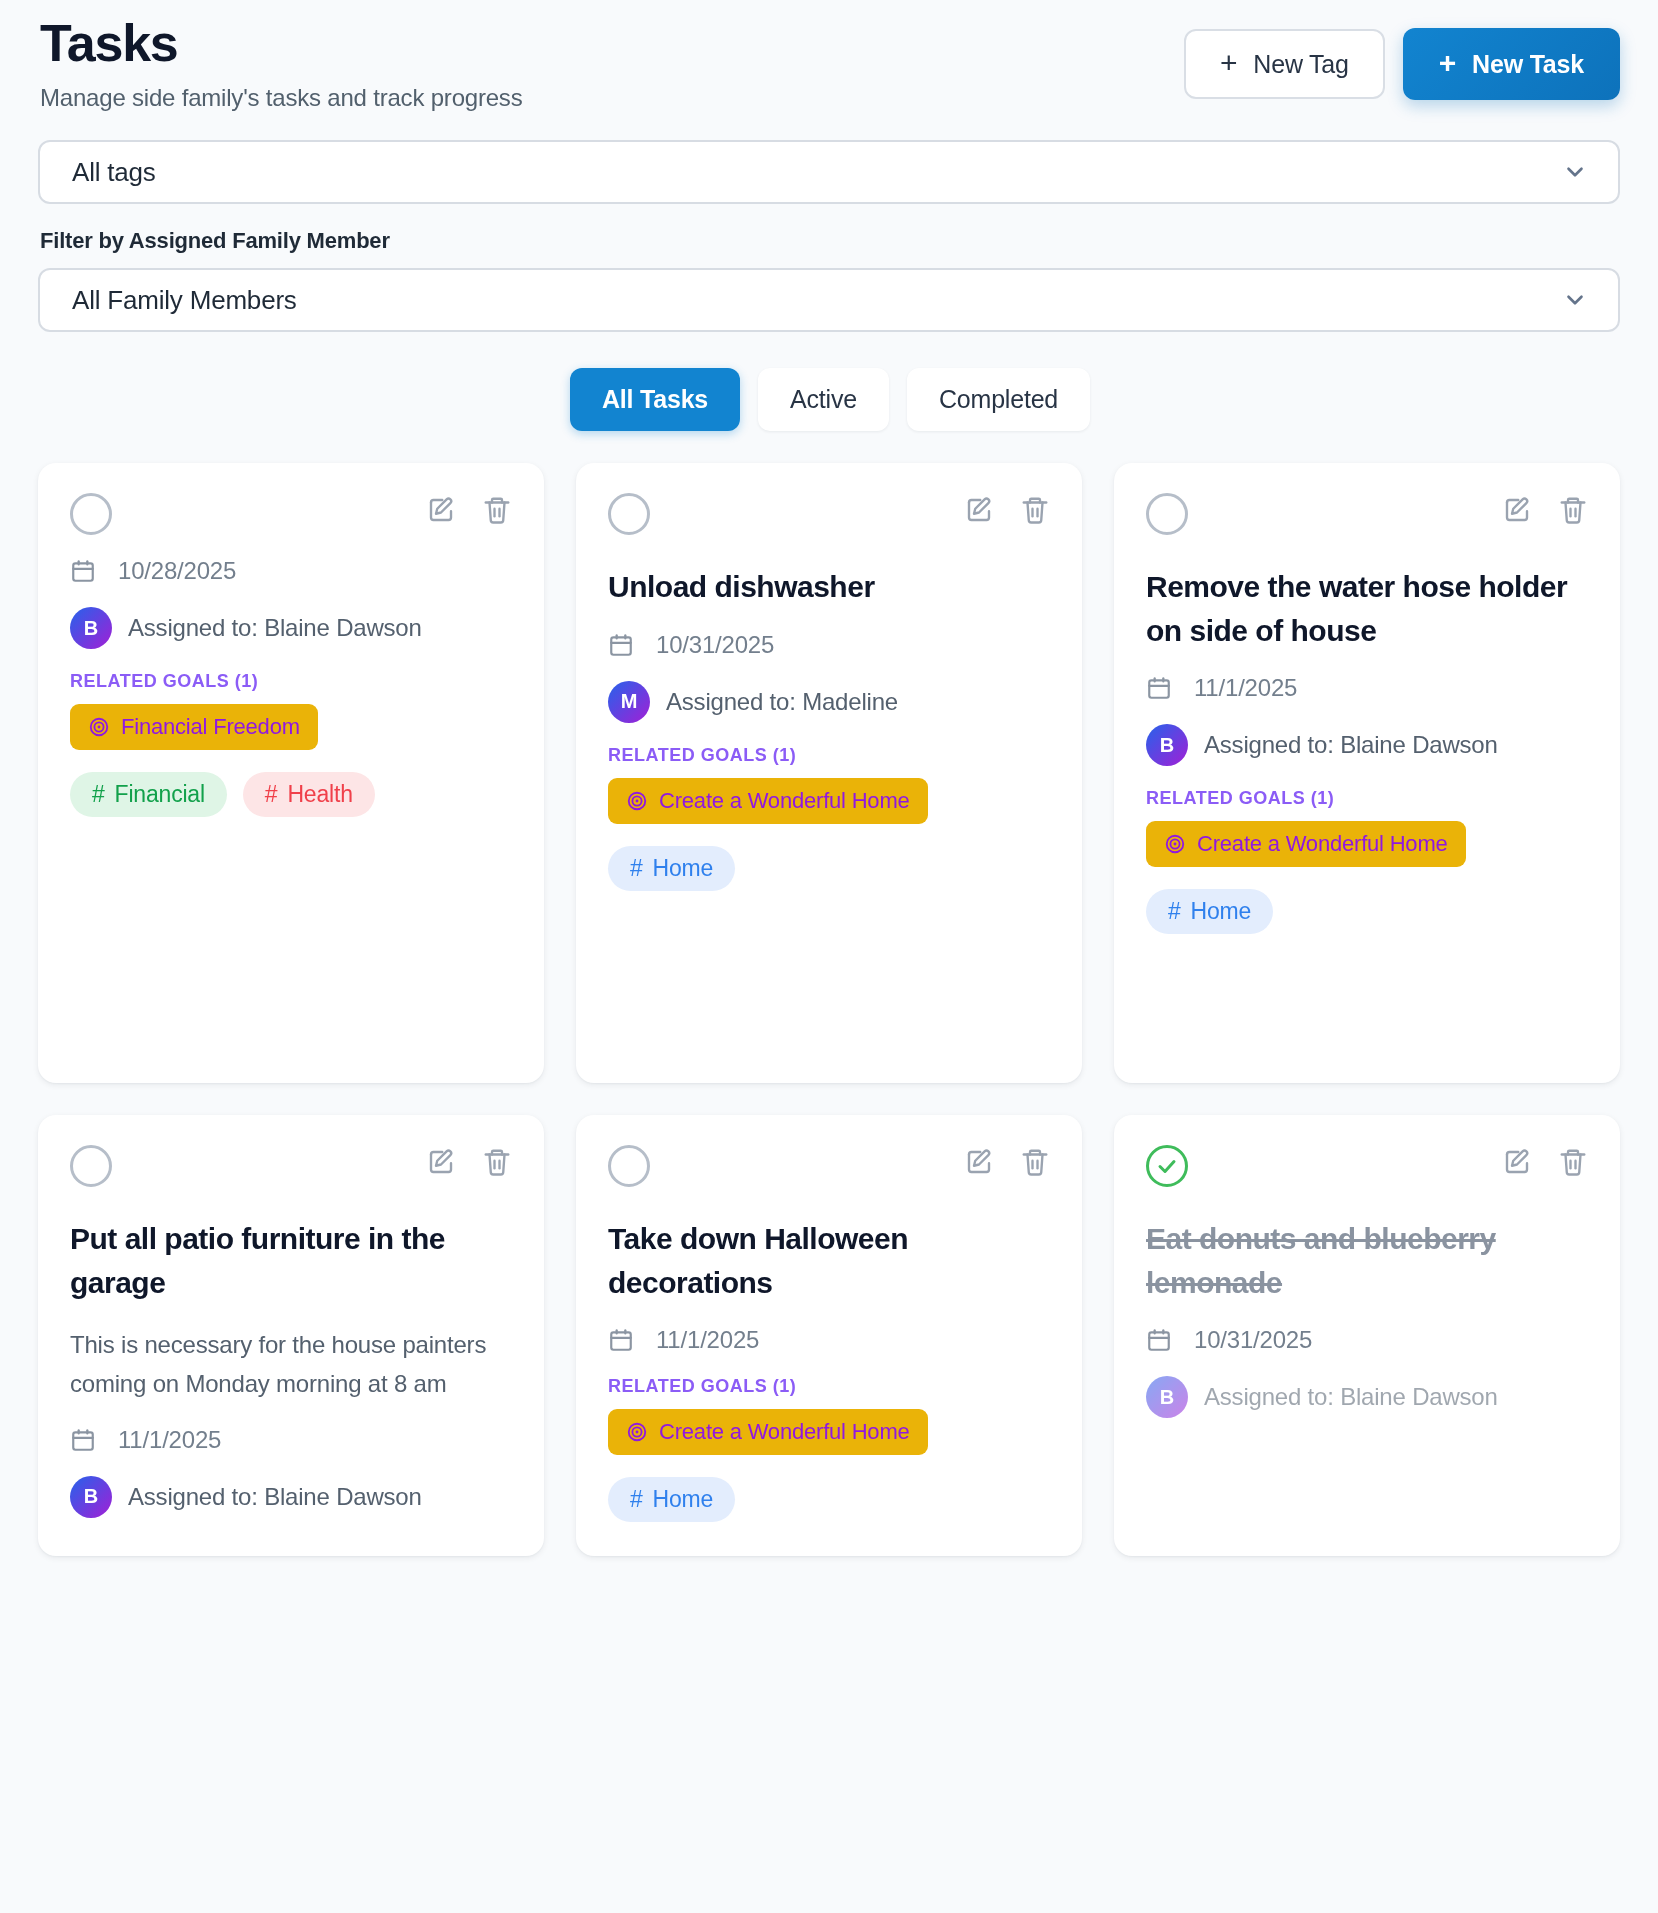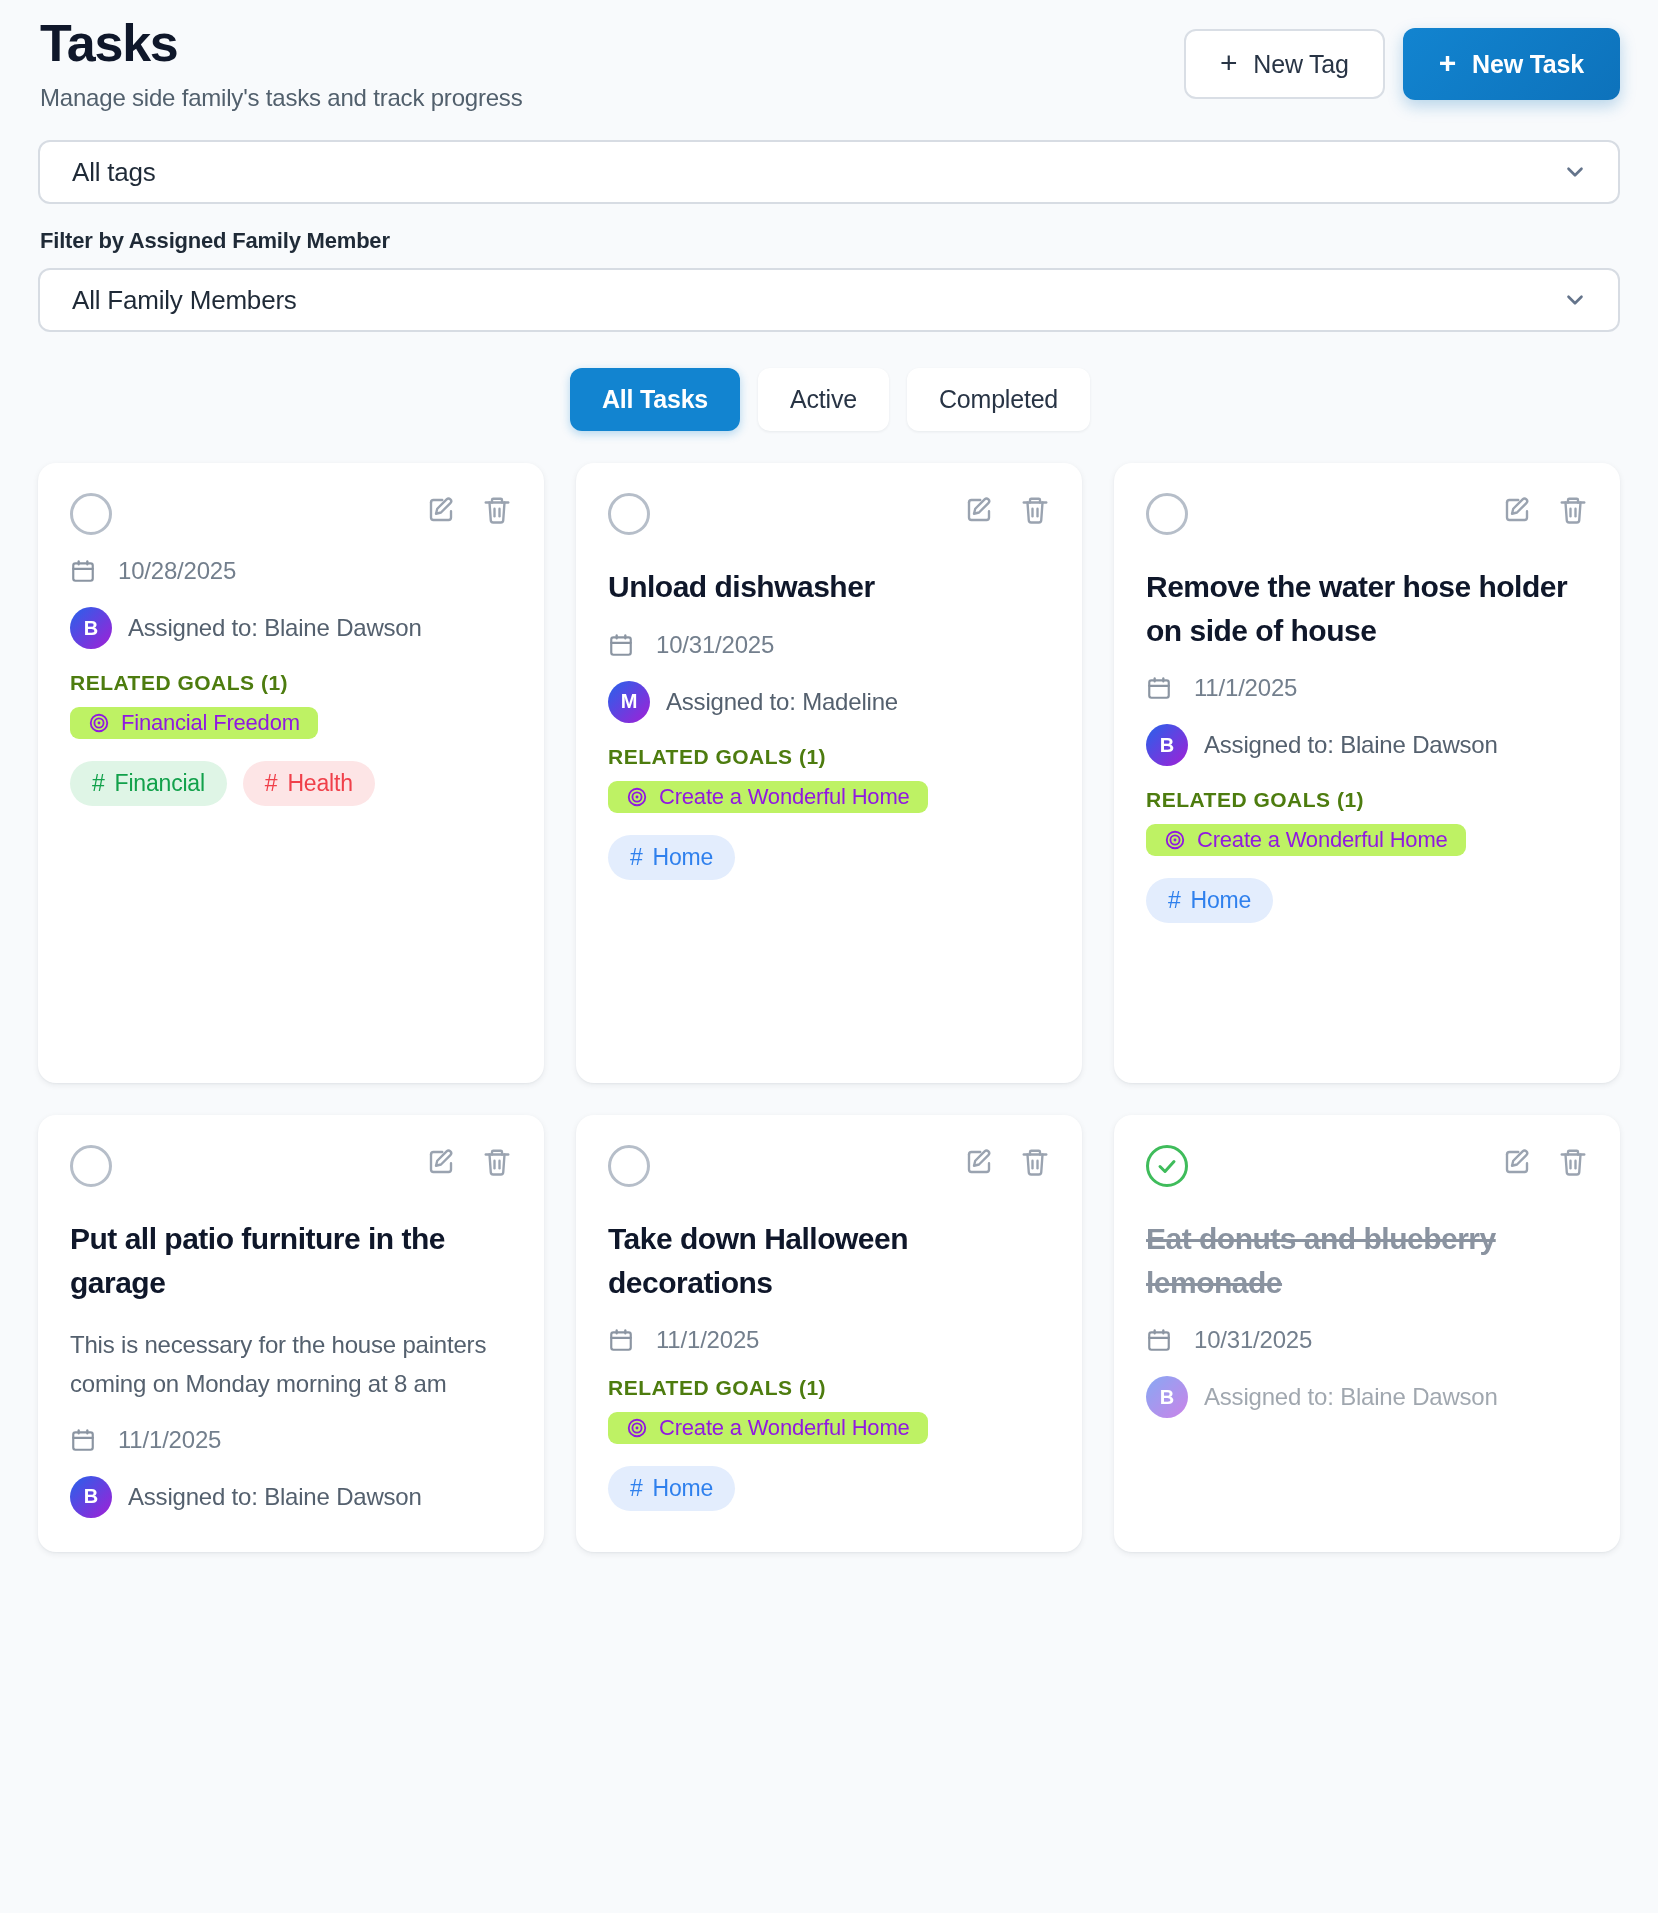--- a/index.html
+++ b/index.html
@@ -189,35 +189,35 @@
   }
   .assignee-name {
     font-size: 24px;
     color: #54606e;
     line-height: 1.4;
     letter-spacing: -0.2px;
   }
   .faded { opacity: 0.55; }
 
   .goals-label {
-    font-size: 21px;
-    font-weight: bold;
-    color: #4d7c0f;
+    font-size: 18px;
+    font-weight: bold;
+    color: #8b5cf6;
     letter-spacing: 0.5px;
     margin-top: 22px;
   }
   .badge-row { display: flex; flex-wrap: wrap; gap: 14px; margin-top: 12px; }
   .goal-badge {
     display: inline-flex;
     align-items: center;
     gap: 11px;
-    background: #bef264;
+    background: #eab308;
     color: #9019e0;
     font-size: 22px;
-    padding: 3px 18px;
+    padding: 10px 18px;
     border-radius: 9px;
     letter-spacing: -0.2px;
     cursor: pointer;
   }
   .target-icon { width: 22px; height: 22px; flex:none; display:block; }
 
   .tag-row { display: flex; flex-wrap: wrap; gap: 16px; margin-top: 22px; }
   .tag-badge {
     display: inline-flex;
     align-items: center;

